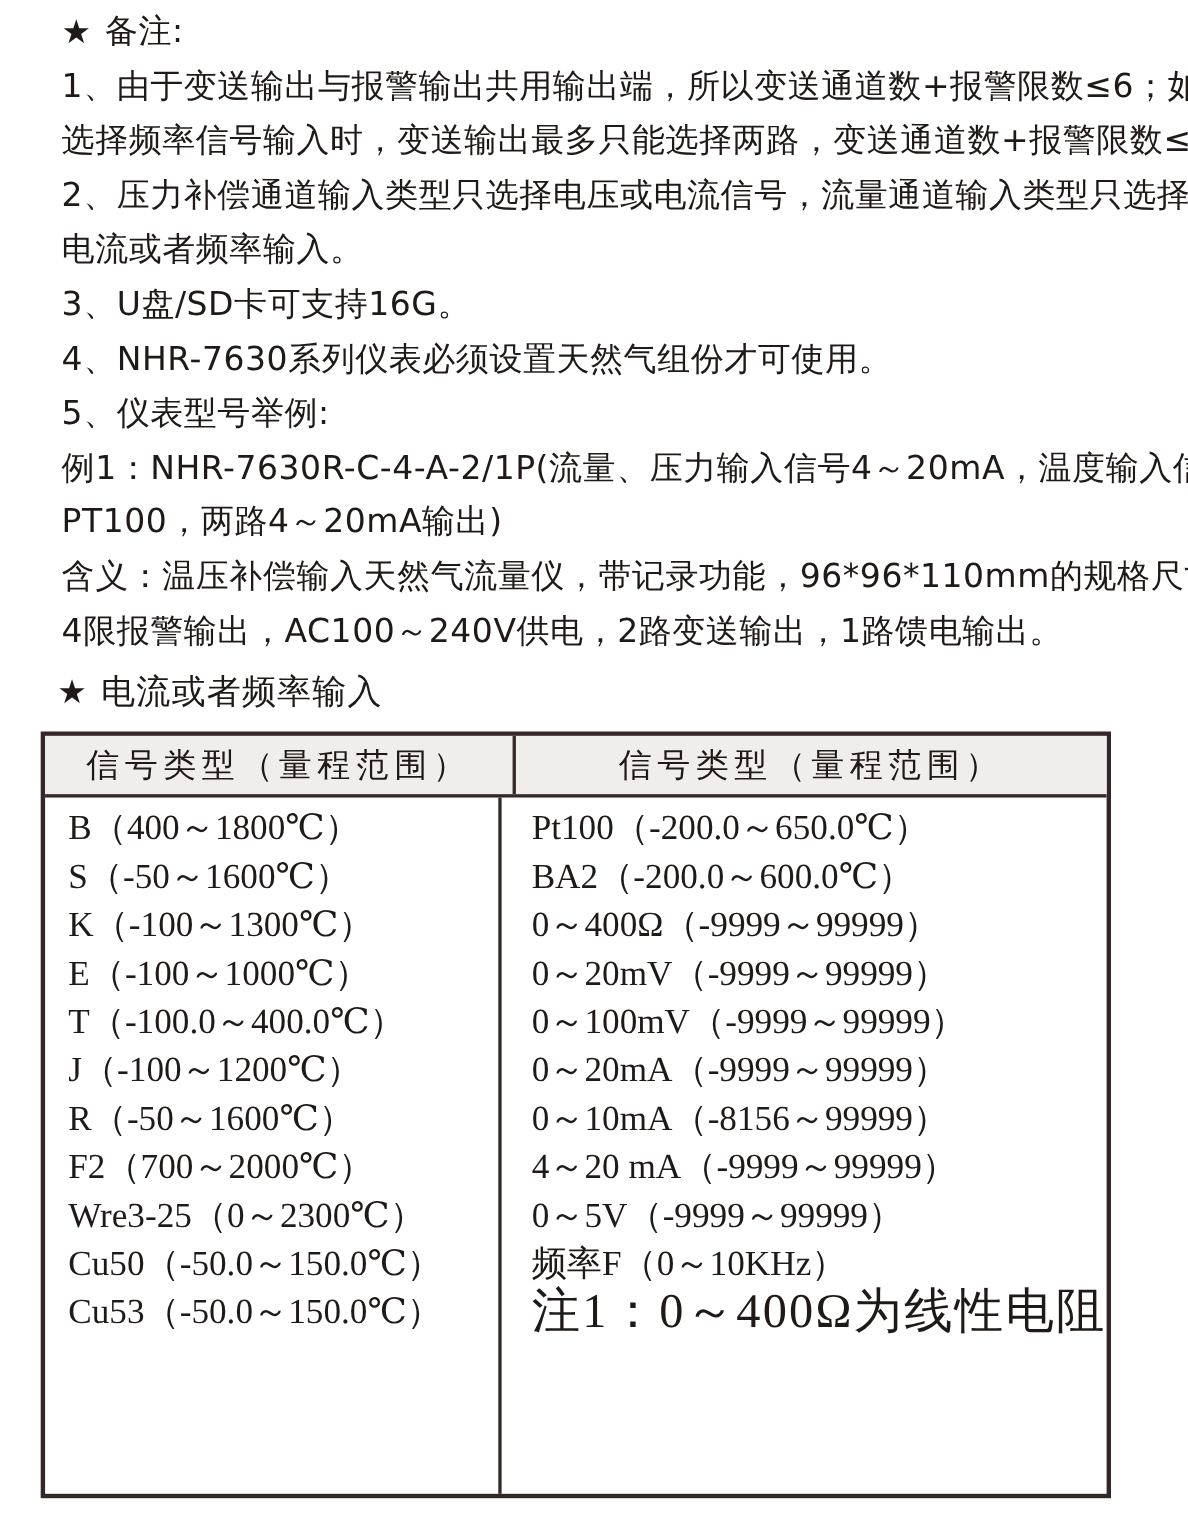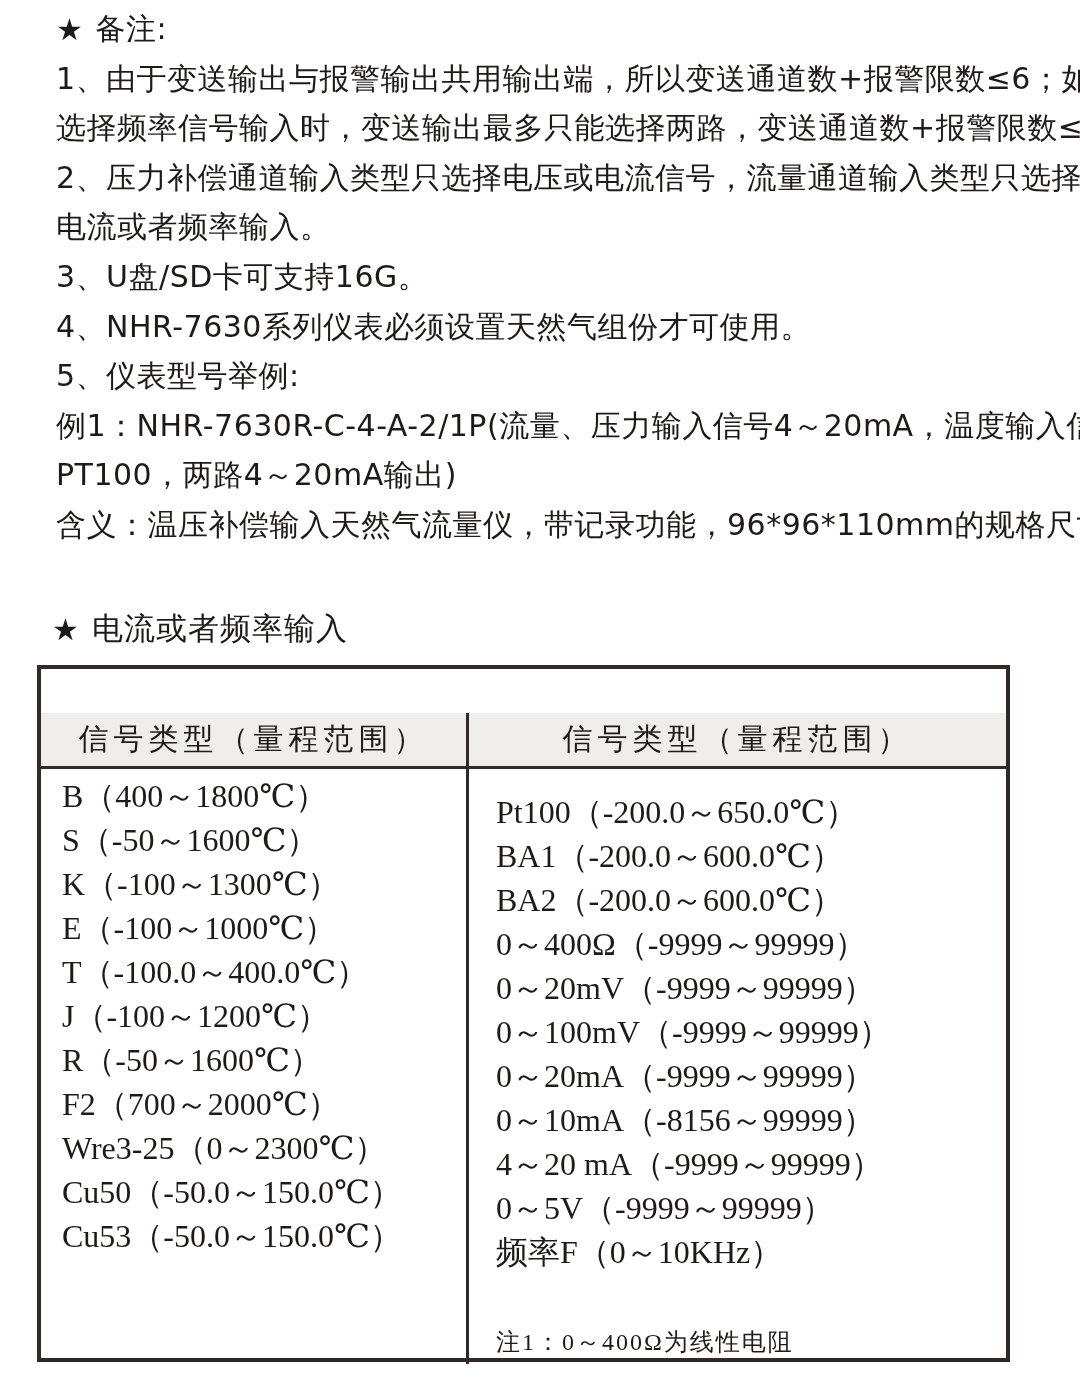--- a/index.html
+++ b/index.html
@@ -69,21 +69,20 @@
     display: flex;
     flex-direction: column;
     font-family: "Liberation Serif", "DejaVu Serif", serif;
     background: #ffffff;
   }
   .thead {
     display: flex;
     flex: 0 0 auto;
     background: #efeeec;
     border-bottom: 3px solid #332825;
-    margin-top: 44px;
   }
   .th {
     height: 53px;
     display: flex;
     align-items: center;
     justify-content: center;
     font-size: 30px;
     letter-spacing: 5px;
     white-space: nowrap;
   }
@@ -99,30 +98,29 @@
     flex: 1;
   }
   .cell-left {
     width: 428px;
     box-sizing: border-box;
     border-right: 3px solid #332825;
     padding: 5px 0 0 21px;
   }
   .cell-right {
     flex: 1;
-    padding: 21px 0 0 27px;
+    padding: 5px 0 0 27px;
   }
   .sig-line {
     font-size: 32px;
     line-height: 44px;
     white-space: nowrap;
   }
   .table-footnote {
-    margin-top: 46px;
-    font-size: 24px;
+    font-size: 44px;
     line-height: 44px;
     letter-spacing: 2px;
     white-space: nowrap;
   }
 </style>
 </head>
 <body>
 
 <div class="page">
 
@@ -146,20 +144,21 @@
         <div class="note-line">4、NHR-7630系列仪表必须设置天然气组份才可使用。</div>
 
         <div class="note-line">5、仪表型号举例:</div>
 
         <div class="note-line">例1：NHR-7630R-C-4-A-2/1P(流量、压力输入信号4～20mA，温度输入信号</div>
 
         <div class="note-line">PT100，两路4～20mA输出)</div>
 
         <div class="note-line">含义：温压补偿输入天然气流量仪，带记录功能，96*96*110mm的规格尺寸，</div>
 
+        <div class="note-line">4限报警输出，AC100～240V供电，2路变送输出，1路馈电输出。</div>
       </div>
   </div>
 
   <div class="section-title">
     <span class="star">★</span>
     <span>电流或者频率输入</span>
   </div>
 
   <div class="sigtable">
     <div class="thead">
@@ -192,21 +191,20 @@
           <div class="sig-line">Cu50（-50.0～150.0℃）</div>
 
           <div class="sig-line">Cu53（-50.0～150.0℃）</div>
 
         </div>
       <div class="cell-right">
         <div>
 
             <div class="sig-line">Pt100（-200.0～650.0℃）</div>
 
-            <div class="sig-line">BA1（-200.0～600.0℃）</div>
 
             <div class="sig-line">BA2（-200.0～600.0℃）</div>
 
             <div class="sig-line">0～400Ω（-9999～99999）</div>
 
             <div class="sig-line">0～20mV（-9999～99999）</div>
 
             <div class="sig-line">0～100mV（-9999～99999）</div>
 
             <div class="sig-line">0～20mA（-9999～99999）</div>

